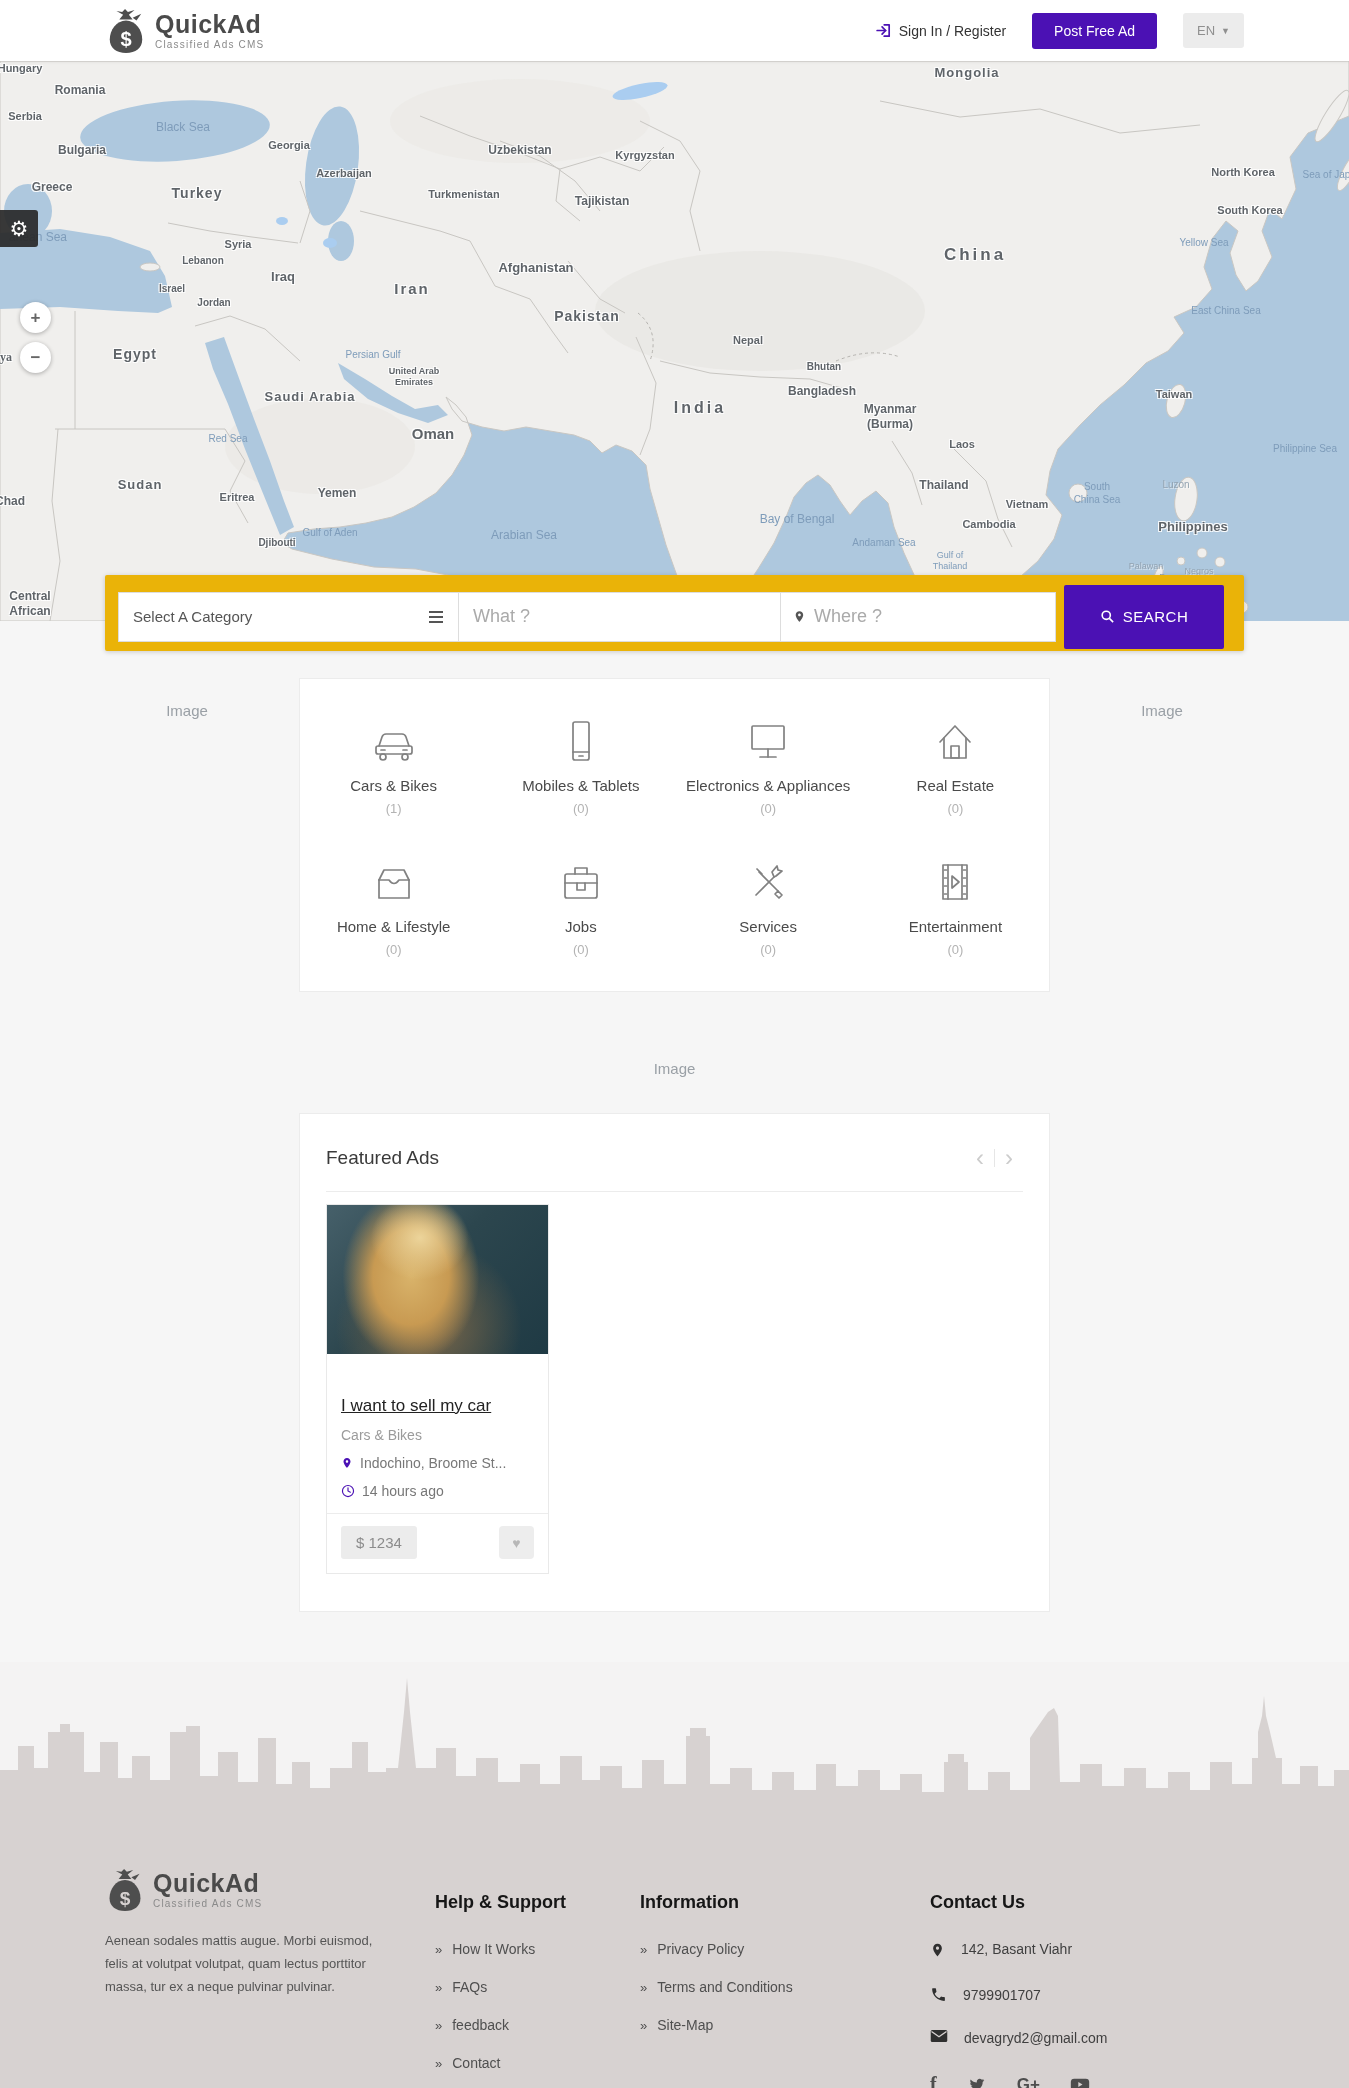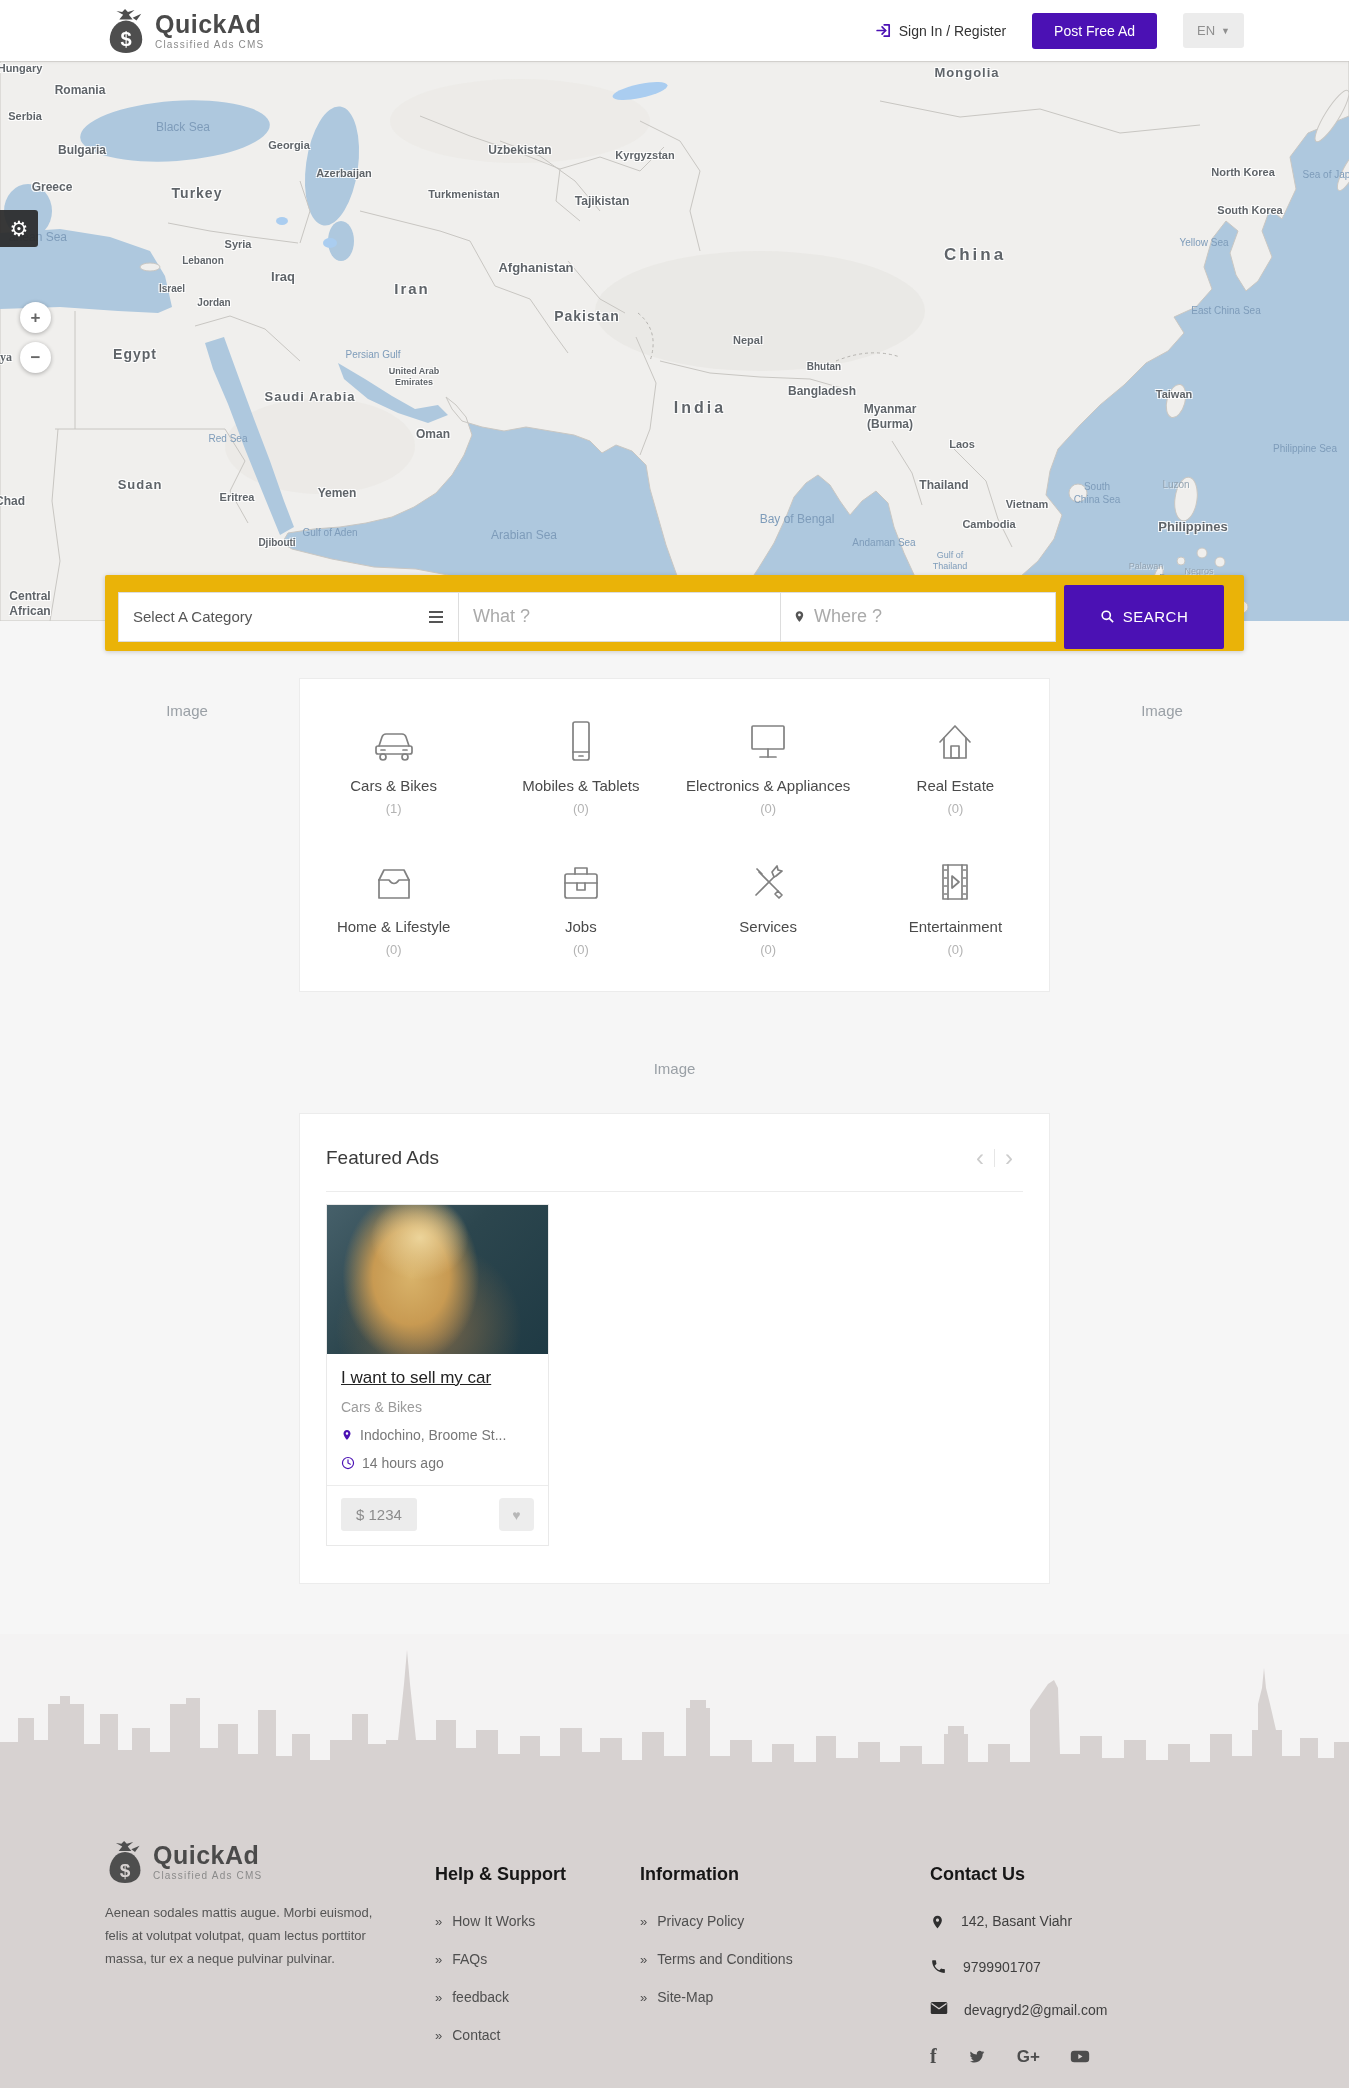--- a/index.html
+++ b/index.html
@@ -98,21 +98,21 @@
   .feat-nav span:first-child { border-right:1px solid #e6e6e6;}
   .ad-card { width:223px; border:1px solid #e9e9e9; margin-top:12px; background:#fff;}
   .ad-photo {
     height:149px; cursor:pointer;
     background:
       radial-gradient(70px 60px at 42% 22%, #ecd49a 0%, rgba(230,200,130,0) 70%),
       radial-gradient(95px 120px at 38% 48%, #d9b36a 0%, #c89a52 40%, rgba(180,140,70,0) 72%),
       radial-gradient(150px 140px at 46% 82%, #7d6848 0%, rgba(90,80,60,0) 62%),
       linear-gradient(135deg, #46606a 0%, #2c464e 45%, #1f3a44 100%);
   }
-  .ad-body { padding:14px 14px 0; }
+  .ad-body { padding:14px 14px 0;margin-top:28px; }
   .ad-title { font-size:17px; color:#222; text-decoration:underline; cursor:pointer; display:inline-block;}
   .ad-cat { font-size:14px; color:#9b9b9b; margin-top:11px;}
   .ad-meta { display:flex; align-items:center; gap:7px; font-size:14px; color:#777; margin-top:12px;}
   .ad-foot { border-top:1px solid #ececec; margin-top:14px; padding:12px 14px 14px; display:flex; justify-content:space-between; align-items:center;gap:16px;}
   .price { background:#ececec; color:#8c8c8c; font-size:15px; padding:8px 15px; border-radius:3px;}
   .fav { width:35px; height:33px; border:none; background:#ededed; border-radius:4px; color:#b7b7b7; font-size:14px; cursor:pointer;}
 
   
   .skyline { display:block; width:1349px; height:180px; margin-top:50px; background:#f4f3f3;}
   .footer { background:#d7d2d1; padding-top:26px;}
@@ -271,21 +271,21 @@
       <div class="map-label c" style="left: 962px; top: 384px; font-size: 11px;">Laos</div>
       <div class="map-label c" style="left: 944px; top: 424px; font-size: 12px;">Thailand</div>
       <div class="map-label c" style="left: 1027px; top: 444px; font-size: 11px;">Vietnam</div>
       <div class="map-label c" style="left: 989px; top: 464px; font-size: 11px;">Cambodia</div>
       <div class="map-label c" style="left: 1174px; top: 334px; font-size: 11px;">Taiwan</div>
       <div class="map-label c" style="left: 1193px; top: 466px; font-size: 13px;">Philippines</div>
       <div class="map-label c" style="left: 140px; top: 424px; font-size: 13px; letter-spacing: 1px;">Sudan</div>
       <div class="map-label c" style="left: 237px; top: 437px; font-size: 11px;">Eritrea</div>
       <div class="map-label c" style="left: 337px; top: 432px; font-size: 12px;">Yemen</div>
       <div class="map-label c" style="left: 277px; top: 482px; font-size: 10px;">Djibouti</div>
-      <div class="map-label c" style="left: 433px; top: 373px; font-size: 12px;">Oman</div>
+      <div class="map-label c" style="left: 433px; top: 373px; font-size: 15px;">Oman</div>
       <div class="map-label c" style="left: 10px; top: 440px; font-size: 12px;">Chad</div>
       <div class="map-label c" style="left: 30px; top: 543px; font-size: 12px;">Central
 African</div>
       <div class="map-label c" style="left: 6px; top: 296px; font-size: 12px; font-family: Liberation Serif, serif;">ya</div>
       <div class="map-label s" style="left: 38px; top: 176px; font-size: 12px;">anean Sea</div>
       <div class="map-label s" style="left: 228px; top: 378px; font-size: 10px;">Red Sea</div>
       <div class="map-label s" style="left: 373px; top: 294px; font-size: 10px;">Persian Gulf</div>
       <div class="map-label s" style="left: 330px; top: 472px; font-size: 10px;">Gulf of Aden</div>
       <div class="map-label s" style="left: 524px; top: 474px; font-size: 12px;">Arabian Sea</div>
       <div class="map-label s" style="left: 797px; top: 458px; font-size: 12px;">Bay of Bengal</div>

